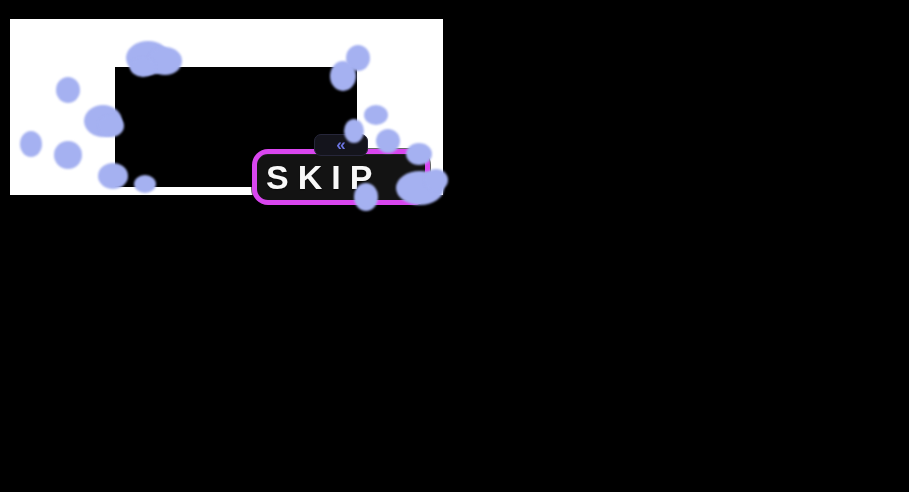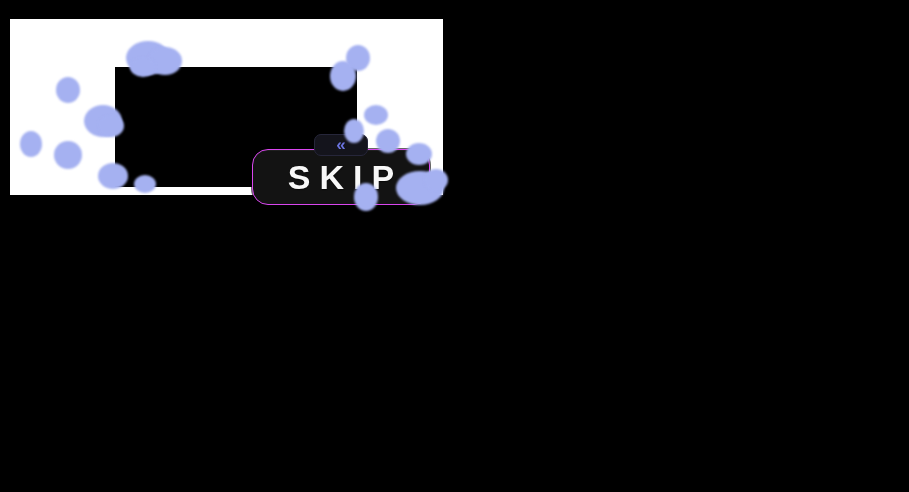--- a/index.html
+++ b/index.html
@@ -44,26 +44,25 @@
     font-size: 17px;
     font-weight: bold;
     line-height: 1;
     transform: translateY(-1px);
   }
   .skip-button {
     position: absolute;
     left: 137px; top: 82px;
     width: 178px; height: 56px;
     background: var(--button_bg, #131313);
-    border: 1px solid #d946ef;
+    border: 5px solid #d946ef;
     border-radius: 16px;
     box-shadow: inset 0 1px 0 rgba(255,255,255,0.06), 0 0 0 1px rgba(0,0,0,0.6);
     display: flex;
     align-items: center;
-    justify-content: center;
     z-index: 2;
     cursor: pointer;
   }
   .skip-button .label {
     color: var(--text, #f8f8f8);
     font-size: 34px;
     font-weight: bold;
     letter-spacing: 9px;
     padding-left: 9px; 
     text-shadow: 0 1px 1px rgba(0,0,0,0.6);

